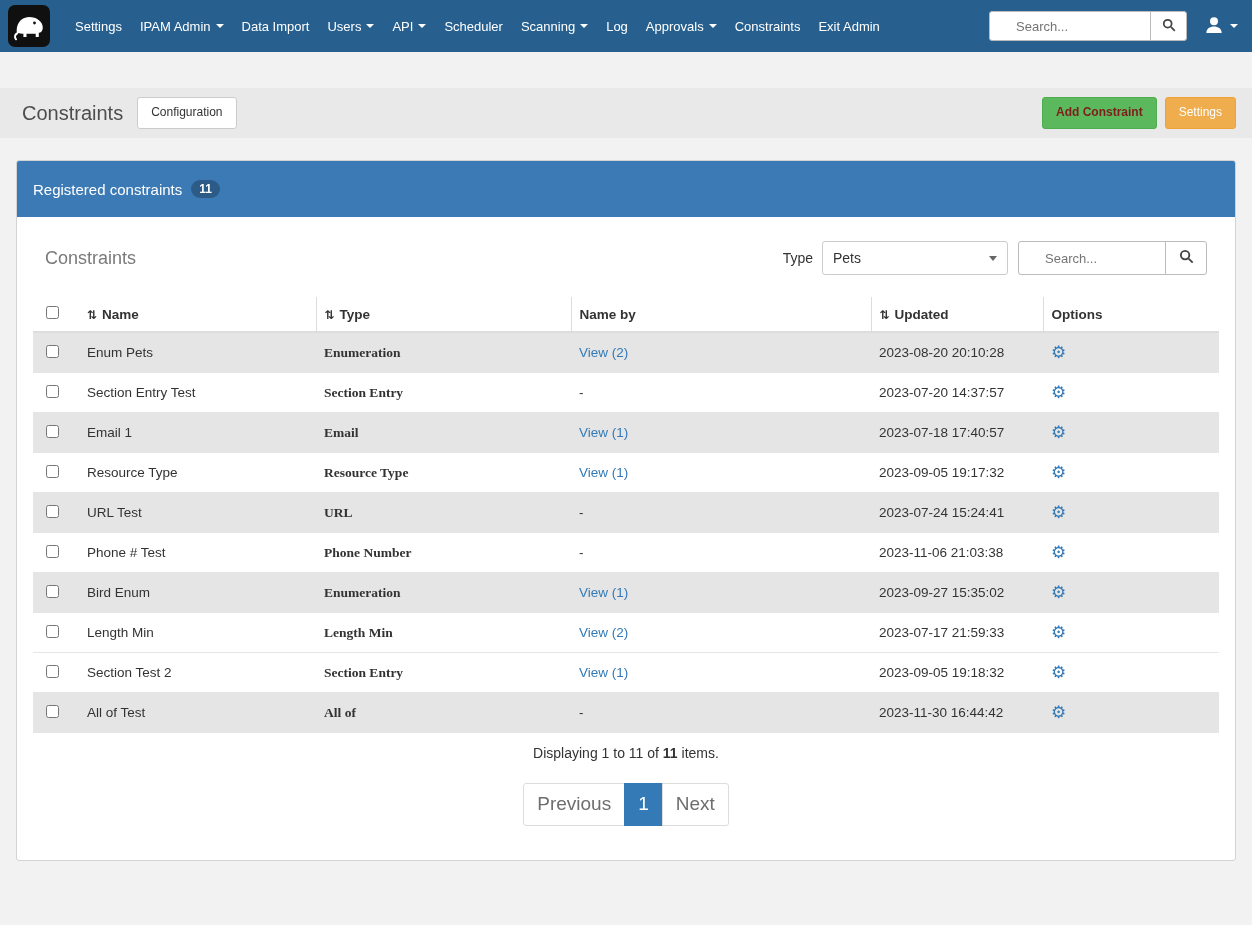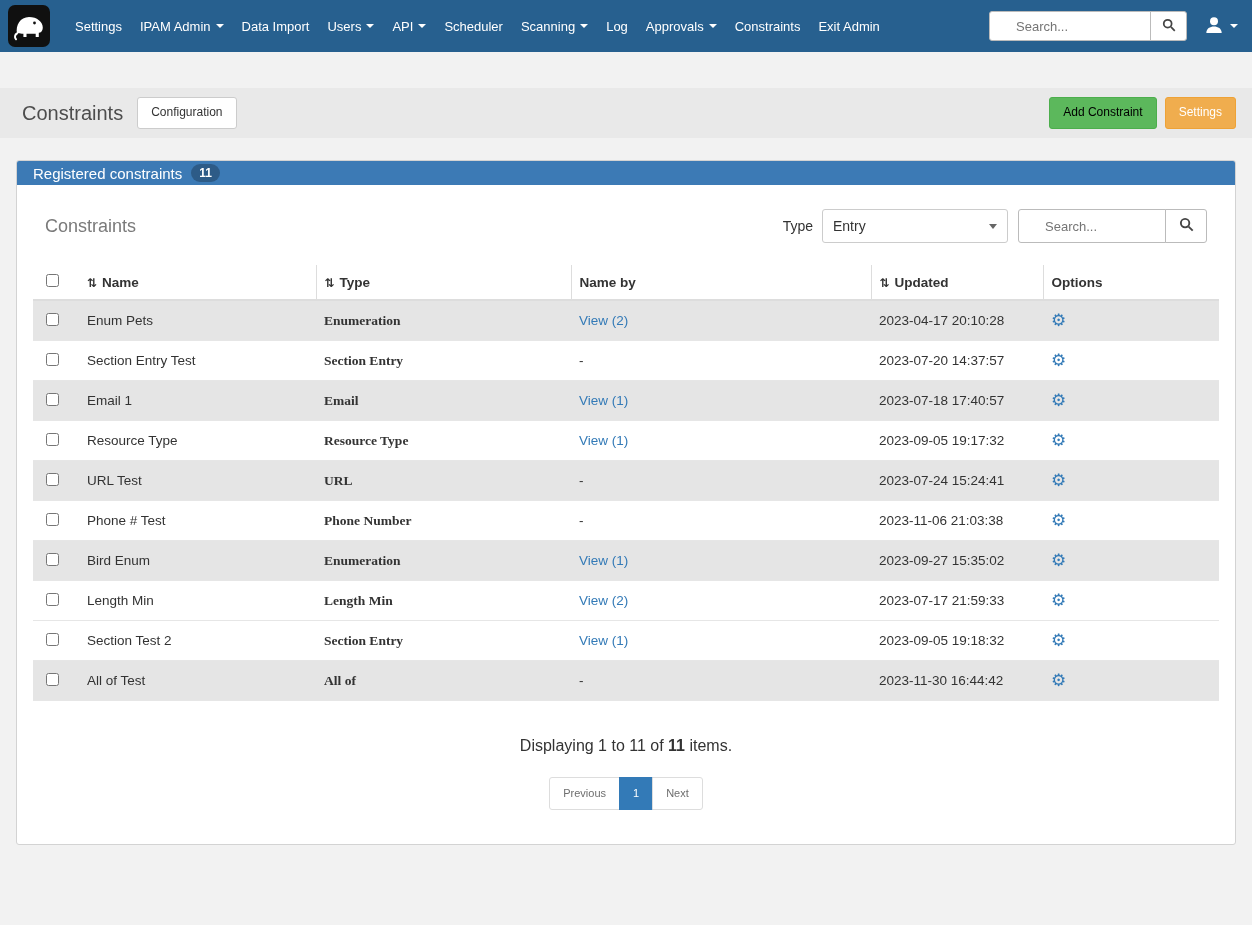--- a/index.html
+++ b/index.html
@@ -53,30 +53,30 @@
     margin-top: 36px; height: 50px; background: #e9e9e9;
     display: flex; align-items: center; padding: 0 16px;
   }
   .page-title { font-size: 20px; font-weight: 400; color: #4d4d4d; margin: 0 14px 0 6px; }
   .btn {
     font-family: inherit; font-size: 12px; border-radius: 3px;
     padding: 7px 13px; cursor: pointer; line-height: 1.3;
   }
   .btn-default { background: #fff; border: 1px solid #ccc; color: #333; }
   .header-actions { margin-left: auto; display: flex; gap: 8px; }
-  .btn-success { background: var(--accent-green, #5cb85c); border: 1px solid var(--accent-green-border, #4cae4c); color: #000000; }
+  .btn-success { background: var(--accent-green, #5cb85c); border: 1px solid var(--accent-green-border, #4cae4c); color: #7f1d1d; font-weight: bold; }
   .btn-warning { background: var(--accent-orange, #f0ad4e); border: 1px solid var(--accent-orange-border, #eea236); color: #fff; }
 
   
   .panel {
     margin: 22px 16px 3px; background: #fff;
     border: 1px solid #d3d3d3; border-radius: 3px;
   }
   .panel-heading {
-    background: var(--panel-header-bg, #3c7ab5); color: #fff; height: 24px;
+    background: var(--panel-header-bg, #3c7ab5); color: #fff; height: 56px;
     display: flex; align-items: center; padding: 0 16px;
     border-radius: 2px 2px 0 0; font-size: 15px;
   }
   .badge {
     background: rgba(0,0,0,0.25); color: #fff; border-radius: 10px;
     font-size: 12px; font-weight: bold; padding: 2px 8px; margin-left: 9px;
   }
   .panel-body { padding: 16px 16px 34px; }
 
   
@@ -111,26 +111,26 @@
   .col-name { width: 237px; }
   .col-type { width: 255px; }
   td.col-type { font-weight: 700; font-family: Liberation Serif, serif; }
   .col-used { width: 300px; }
   .col-updated { width: 172px; }
   a { color: var(--link-blue, #337ab7); text-decoration: none; }
   .gear { color: var(--link-blue, #337ab7); font-size: 17px; cursor: pointer; line-height: 1; }
   input[type="checkbox"] { width: 13px; height: 13px; cursor: pointer; margin: 0; }
 
   
-  .summary { text-align: center; margin-top: 36px; font-size: 16px; color: #333; }
+  .summary { text-align: center; margin-top: 12px; font-size: 14px; color: #333; }
   .summary span, .summary b { white-space: pre-wrap; }
   .pagination { display: flex; justify-content: center; margin-top: 22px; }
   .page-btn {
     border: 1px solid #ddd; background: #fff; color: #6e6e6e;
-    font-size: 11px; padding: 9px 13px; cursor: pointer; margin-left: -1px;
+    font-size: 19px; padding: 9px 13px; cursor: pointer; margin-left: -1px;
     line-height: 1.2;
   }
   .page-btn.first { border-radius: 3px 0 0 3px; margin-left: 0; }
   .page-btn.last { border-radius: 0 3px 3px 0; }
   .page-btn.active {
     background: var(--link-blue, #337ab7); border-color: var(--link-blue, #337ab7);
     color: #fff;
   }
 </style>
 </head>
@@ -196,21 +196,21 @@
     <span>Registered constraints</span>
     <span class="badge">11</span>
   </div>
   <div class="panel-body">
 
     <div class="toolbar">
       <span class="toolbar-title">Constraints</span>
       <div class="toolbar-right">
         <span class="type-label">Type</span>
         <div class="select">
-          <span>Entry</span>
+          <span>Pets</span>
           <span class="select-caret"></span>
         </div>
         <div class="search-group tbl-search">
           <input type="text" placeholder="Search..." style="">
           <button>
             <span>
               <svg width="15" height="15" viewBox="0 0 16 16">
                 <circle cx="6.5" cy="6.5" r="4.5" fill="none" stroke="#444" stroke-width="2"></circle>
                 <line x1="10.2" y1="10.2" x2="14.6" y2="14.6" stroke="#444" stroke-width="2"></line>
               </svg>
@@ -232,21 +232,21 @@
             <th class="col-updated"><span class="sort-icon">⇅</span>Updated</th>
             <th class="col-options">Options</th>
           </tr>
       </thead>
       <tbody>
           <tr class="striped">
             <td class="col-check"><input type="checkbox" style=""></td>
             <td class="col-name">Enum Pets</td>
             <td class="col-type">Enumeration</td>
             <td class="col-used"><a href="#">View (2)</a></td>
-            <td class="col-updated">2023-04-17 20:10:28</td>
+            <td class="col-updated">2023-08-20 20:10:28</td>
             <td class="col-options"><span class="gear">⚙</span></td>
           </tr>
           <tr>
             <td class="col-check"><input type="checkbox" style=""></td>
             <td class="col-name">Section Entry Test</td>
             <td class="col-type">Section Entry</td>
             <td class="col-used">-</td>
             <td class="col-updated">2023-07-20 14:37:57</td>
             <td class="col-options"><span class="gear">⚙</span></td>
           </tr>

